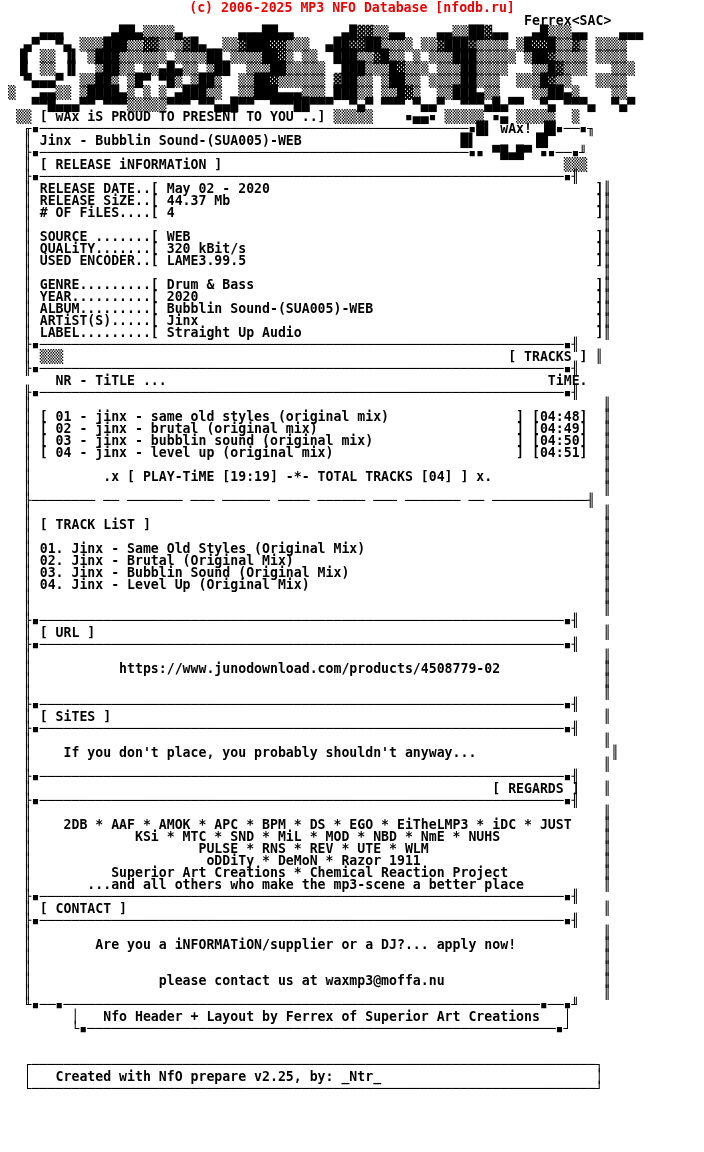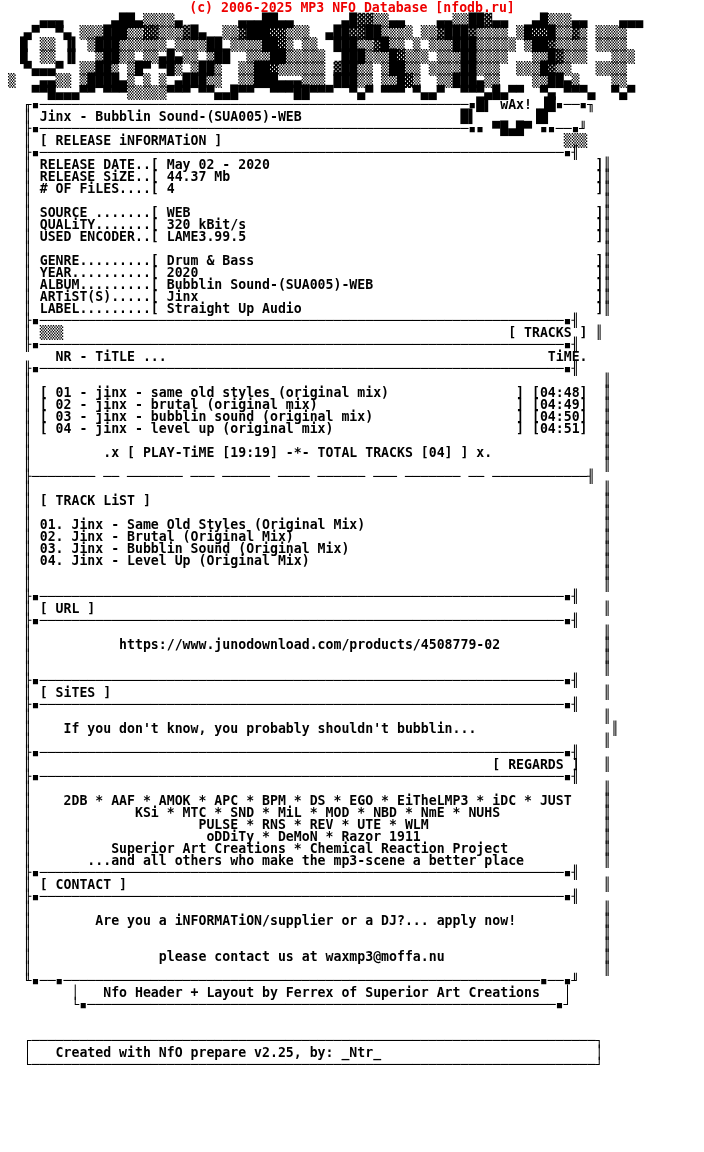--- a/index.html
+++ b/index.html
@@ -31,29 +31,31 @@
     color: #000000;
   }
 </style>
 </head>
 <body>
 
 <div class="page">
 
   <div class="site-header">(c) 2006-2025 MP3 NFO Database [nfodb.ru]</div>
 
+  <pre class="nfo">                                                                  Ferrex&lt;SAC&gt;</pre>
 
   <pre class="nfo">     ▄▄▄      ▄██▄▒▒▒▒▄       ▄▄▄██▄▄      ▄█▓▓▒▒▄▄    ▄▄▒▒██▓▄▄   ▄█▒▒▒▄▄    ▄▄▄
    ▄▀  ▀▄ ▒▒▒███▒▒▓▓▒▒▒▓█▄  ▒▒▓███▓▓▒▒▒  ▄██▓▓██▒▒▒▒ ▒▒▓███▓▒▒▒▒ ▒█▓▓█▒▒▓▒ ▒▒▒▒
   ▐▌ ▒▒ ▐▌ ▒███▒▒▒▒▒▒ ▒▒▒▒██ ▒▒▒▒██▓▒ ▒▒  ███▒▒▓█▒▒ ▒ ▒▒▒███▒▒▒▒▒ ▒██▓▒▒▒▒ ▒▒▒▒
   ▐▌ ▒▒ ▐▌  ▒██▒▒ ▒▒▄█▄▒▒ ▒██  ▒▒▒██▒▒▒▒▒  ███▒▒▒█▓▒▒▒ ▒▒▒██▒▒▒▒   ▒▒█▓▒▒▒   ▒▒▒
    ▀▄▄▄▀  ▒▒██▒ ▒█▀ ▀█▒ ▒██▒  ▒▒██▓▒▒▒▒▒▒ ▓██▒▒ ▒██▒▒ ▒▒▒▒██▒▒▒  ▒▒▒█▓▒▒   ▒▒▒▒
  ▒   ▄▄▒▒ ▒████▄▒ ▒ ▒ ▄███▒▒  ▒▒███▄▄▄▒▒▒ ███▒▒ ▒▒█▓▒  ▒▒███▄▒▒    ▒▒██▄▒    ▒▒ 
     ▀▀█▄▄▄▀▀ ▀▀▀▒▒▒▒▒▀▀▀ ▀▀▄▄█▀▀  ▀▀▀██▀▀▀  ▀▄▀ ▀▀▀ ▀▄▄▀  ▀▀▀▄█▄▀▀  ▀▄ ▀▀▀▄  ▀▄▀ </pre>
 
+  <pre class="nfo">  ▒▒ [ wAx iS PROUD TO PRESENT TO YOU ..] ▒▒▒▒▒    ▪▄▄▪ ▒▒▒▒▒ ▪▄ ▒▒▒▒▒  ▒</pre>
 
   <pre class="nfo">   ╓▪──────────────────────────────────────────────────────▪█▌ wAx! ▐█▪──▪╖
    ║ Jinx - Bubblin Sound-(SUA005)-WEB                    █▌       ▐█
    ╟▪──────────────────────────────────────────────────────▪▪ ▀█▄█▀ ▪▪──▪╜</pre>
 
   <pre class="nfo">   ║ [ RELEASE iNFORMATiON ]                                           ▒▒▒
    ╟▪──────────────────────────────────────────────────────────────────▪╢
    ║ RELEASE DATE..[ May 02 - 2020                                         ]║
    ║ RELEASE SiZE..[ 44.37 Mb                                              ]║
    ║ # OF FiLES....[ 4                                                     ]║
@@ -99,21 +101,21 @@
    ╟▪──────────────────────────────────────────────────────────────────▪╢
    ║                                                                        ║
    ║           https://www.junodownload.com/products/4508779-02             ║
    ║                                                                        ║
    ║                                                                        ║
    ╟▪──────────────────────────────────────────────────────────────────▪╢</pre>
 
   <pre class="nfo">   ║ [ SiTES ]                                                              ║
    ╟▪──────────────────────────────────────────────────────────────────▪╢
    ║                                                                        ║
-   ║    If you don't know, you probably shouldn't bubblin...                 ║
+   ║    If you don't place, you probably shouldn't anyway...                 ║
    ║                                                                        ║
    ╟▪──────────────────────────────────────────────────────────────────▪╢</pre>
 
   <pre class="nfo">   ║                                                          [ REGARDS ]   ║
    ╟▪──────────────────────────────────────────────────────────────────▪╢
    ║                                                                        ║
    ║    2DB * AAF * AMOK * APC * BPM * DS * EGO * EiTheLMP3 * iDC * JUST    ║
    ║             KSi * MTC * SND * MiL * MOD * NBD * NmE * NUHS             ║
    ║                     PULSE * RNS * REV * UTE * WLM                      ║
    ║                      oDDiTy * DeMoN * Razor 1911                       ║

